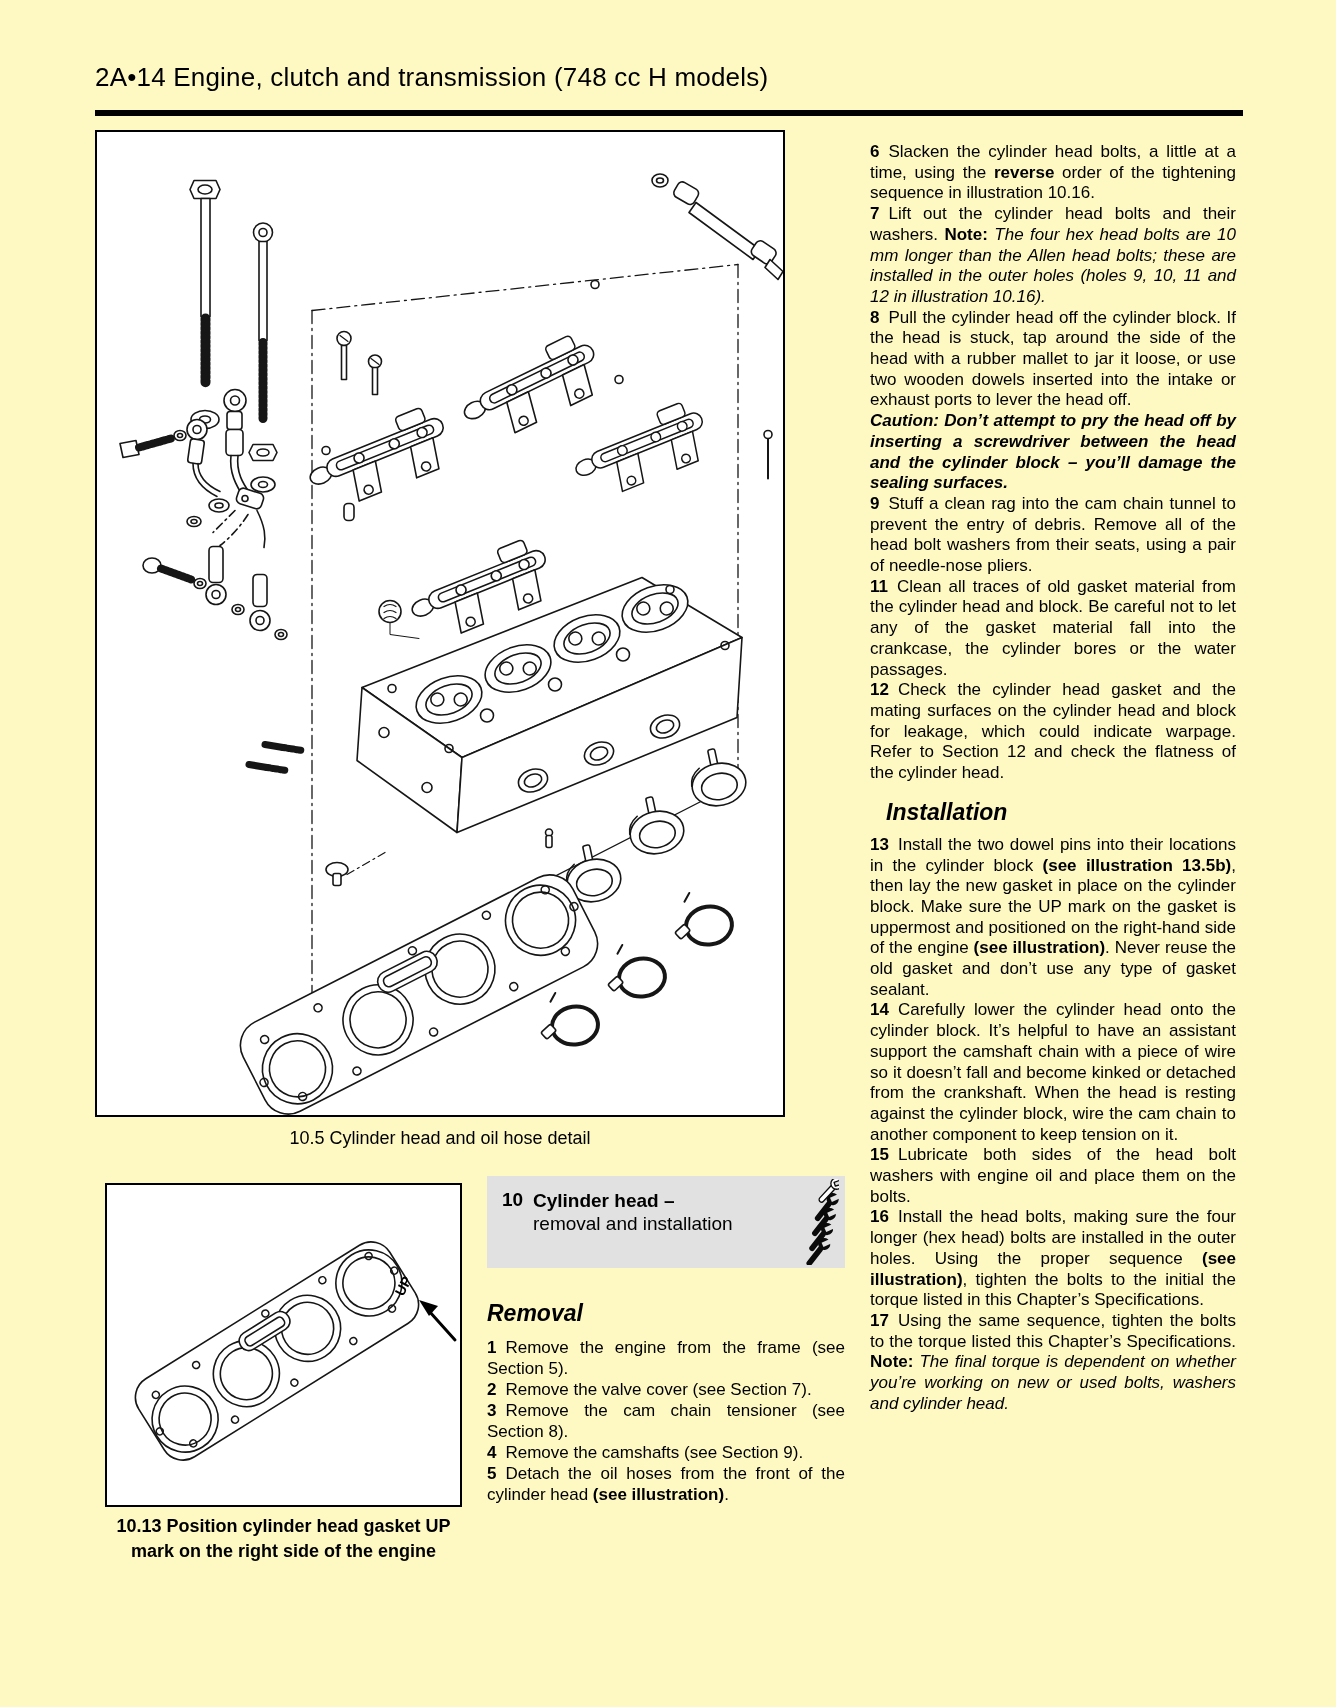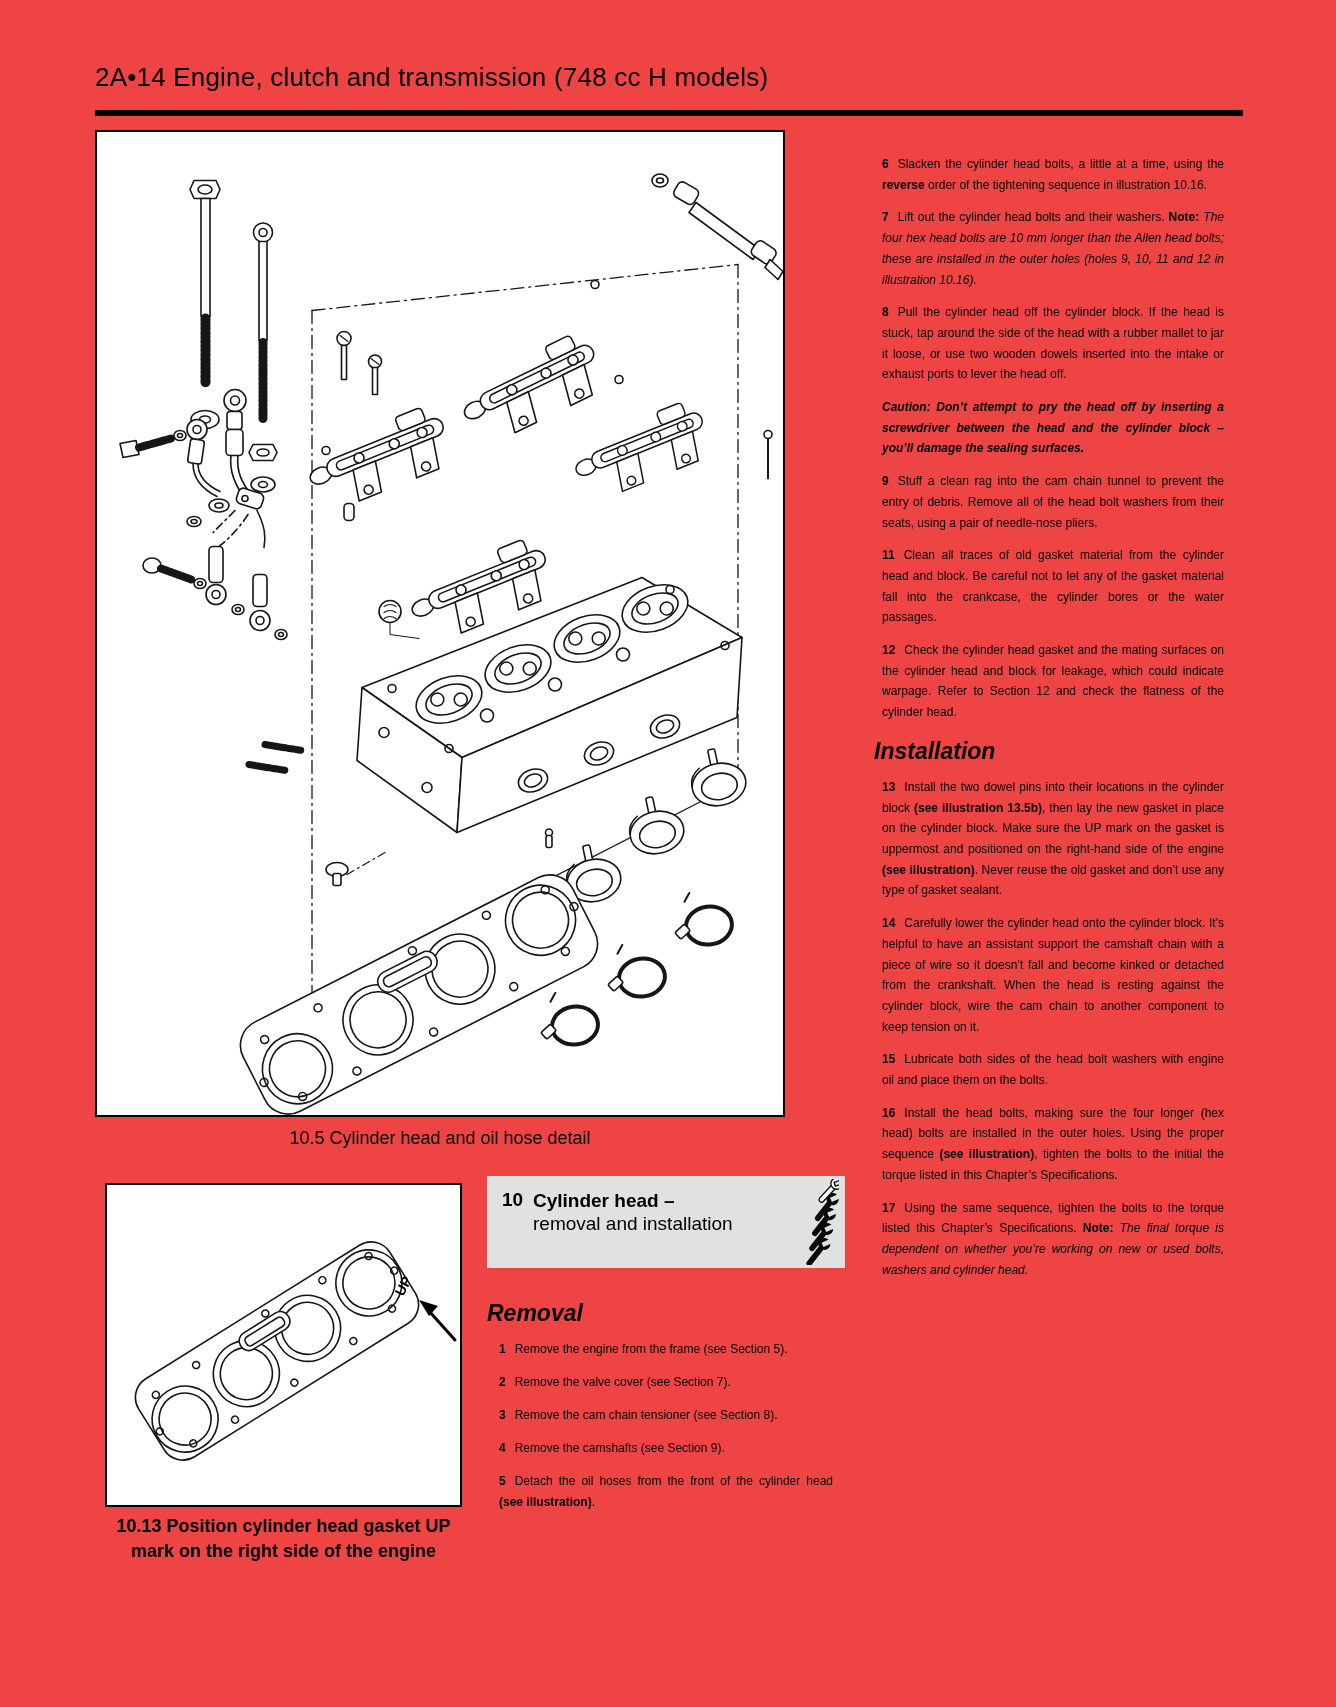--- a/index.html
+++ b/index.html
@@ -1,42 +1,42 @@
 <!DOCTYPE html>
 <html><head>
 <meta charset="utf-8">
 <style>
   html,body{margin:0;padding:0;background:#888;}
   #page{
-    position:relative;width:1336px;height:1707px;background:#ef4444;
+    position:relative;width:1336px;height:1707px;background:#fef9c3;
     font-family:"Liberation Sans", sans-serif;color:#000;overflow:hidden;
   }
   .abs{position:absolute;}
   #page-header{left:95px;top:62px;font-size:26px;letter-spacing:.2px;white-space:nowrap;}
   #header-rule{left:95px;top:110px;width:1148px;height:6px;background:#000;}
   #fig105{left:95px;top:130px;width:690px;height:987px;border:2.5px solid #000;box-sizing:border-box;background:#fff;}
   #fig105 svg{display:block;width:100%;height:100%;}
   #fig105-caption{left:95px;top:1128px;width:690px;text-align:center;font-size:18px;font-weight:normal;}
   #fig1013{left:105px;top:1183px;width:357px;height:324px;border:2.5px solid #000;box-sizing:border-box;background:#fff;}
   #fig1013 svg{display:block;width:100%;height:100%;}
   #fig1013-caption{left:80px;top:1514px;width:407px;text-align:center;font-size:18px;font-weight:bold;line-height:25px;}
   #section-banner{left:487px;top:1176px;width:358px;height:92px;background:#e1e1e1;box-sizing:border-box;padding:13px 10px 0 15px;}
   #section-number{float:left;font-size:19px;font-weight:bold;width:31px;}
   #section-title{margin-left:31px;font-size:19px;line-height:23px;}
   #section-title .t1{font-weight:bold;}
   #wrench-icon{position:absolute;right:6px;top:3px;width:34px;height:86px;}
   #mid-col{left:487px;top:1282px;width:358px;}
   #right-col{left:870px;top:142px;width:366px;}
-  .para{margin:12px;text-align:justify;font-size:12px;line-height:20.7px;}
+  .para{margin:0;text-align:justify;font-size:17px;line-height:20.7px;}
   #mid-col .para{line-height:21px;}
   .para .num{font-weight:bold;padding-right:9px;}
   .para span.b{font-weight:bold;}
   .para span.i{font-style:italic;}
   .para.caution span{font-weight:bold;font-style:italic;}
-  .subheading{font-size:23px;font-weight:bold;font-style:italic;margin:15px 0 9px 4px;}
+  .subheading{font-size:23px;font-weight:bold;font-style:italic;margin:15px 0 9px 16px;}
   #mid-col .subheading{margin:18px 0 10px 0;}
   svg{stroke-linejoin:round;stroke-linecap:round;}
   svg text{font-family:"Liberation Sans", sans-serif;}
 </style>
 </head>
 <body>
 
 <div id="page">
 
   <div class="abs" id="page-header">2A•14  Engine, clutch and transmission (748 cc H models)</div>

